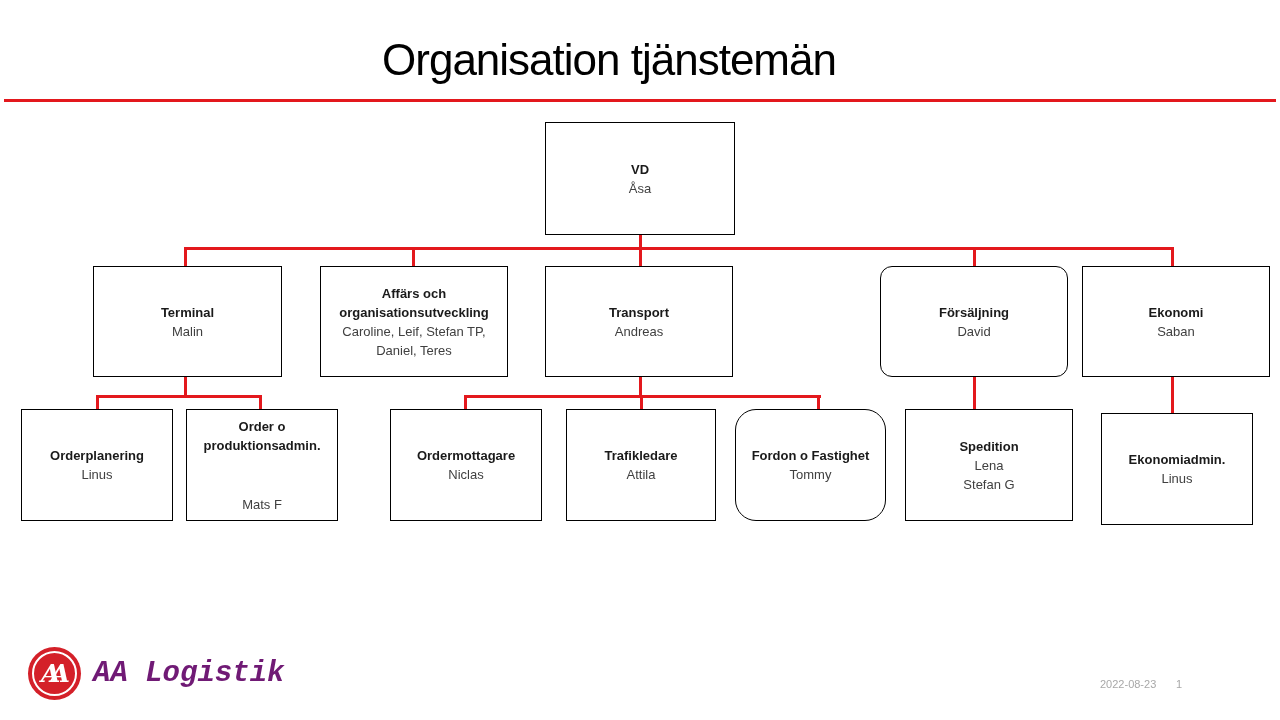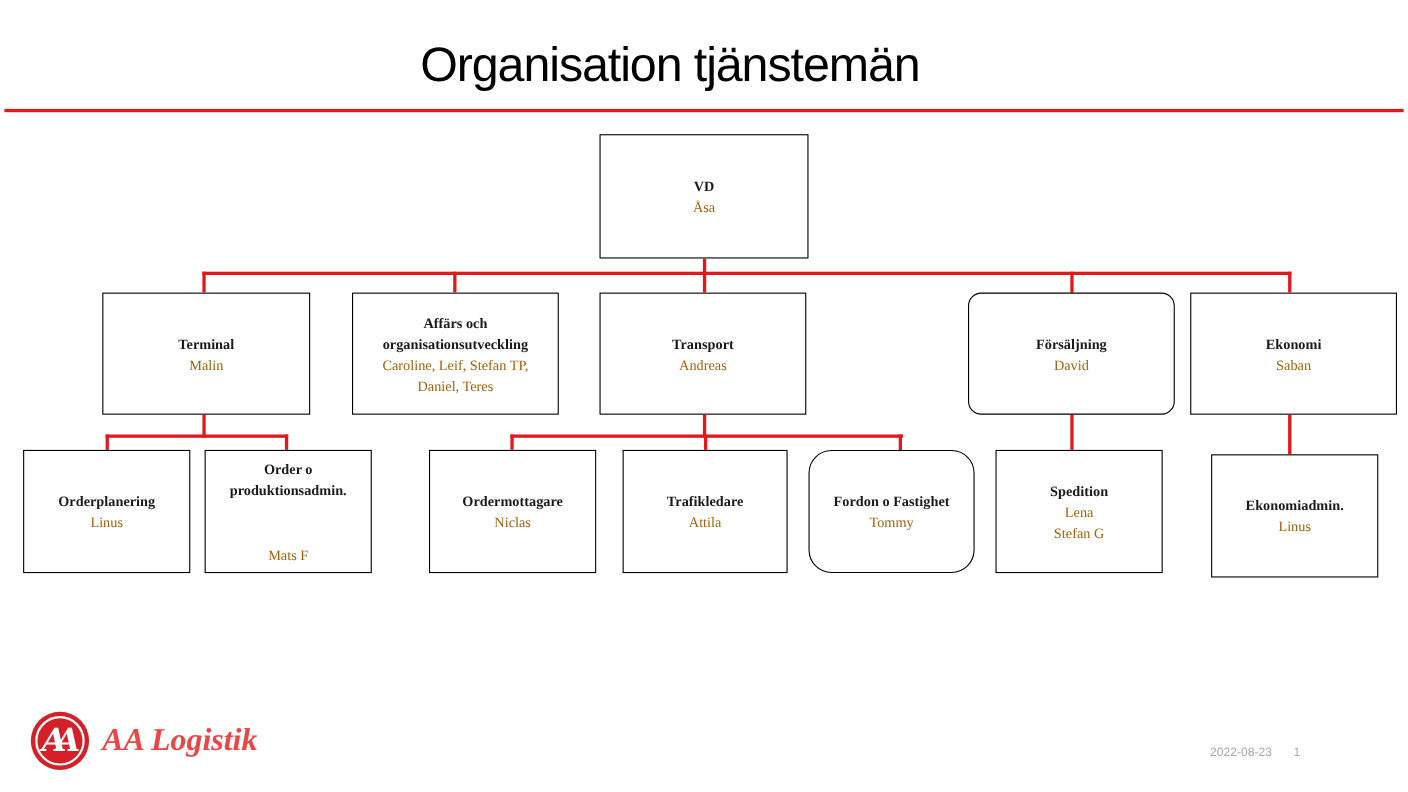--- a/index.html
+++ b/index.html
@@ -5,37 +5,37 @@
   html,body{margin:0;padding:0;background:#fff;width:1280px;height:720px;overflow:hidden;
     font-family:"Liberation Sans",sans-serif;}
   .slide{position:absolute;inset:0;width:1280px;height:720px;background:#ffffff;}
 
   .page-title{position:absolute;top:36px;left:-31px;width:1280px;text-align:center;
     font-size:44px;letter-spacing:-1px;color:#000;font-weight:400;line-height:48px;}
   .title-rule{position:absolute;top:99px;left:4px;width:1272px;height:2.5px;background:#e3181d;}
 
   .node{position:absolute;box-sizing:border-box;background:#fff;border:1.5px solid #000;
     display:flex;flex-direction:column;justify-content:center;align-items:center;
-    text-align:center;font-size:13px;line-height:19px;color:#1a1a1a;padding:0 4px;font-family:Liberation Serif, serif;}
+    text-align:center;font-size:13px;line-height:19px;color:#1a1a1a;padding:0 4px;}
   .node-title{font-weight:700;}
-  .node-name{font-weight:400;color:#a16207;}
+  .node-name{font-weight:400;color:#404040;}
 
   .hline,.vline{position:absolute;background:#e3181d;}
   .hline{height:3px;}
   .vline{width:3px;}
 
   .logo{position:absolute;left:28px;top:647px;display:flex;align-items:center;}
   .logo-circle{width:53px;height:53px;border-radius:50%;background:#d42029;
     display:flex;align-items:center;justify-content:center;}
   .logo-inner{width:45px;height:45px;border-radius:50%;border:2px solid #fff;background:#d42029;
     box-sizing:border-box;display:flex;align-items:center;justify-content:center;}
   .monogram{color:#fff;font-family:"DejaVu Serif",serif;font-weight:700;font-style:italic;
-    font-size:29px;letter-spacing:-10px;padding-right:8px;line-height:1;}
-  .logo-text{margin-left:12px;font-family:Liberation Serif, serif;font-style:italic;
-    font-weight:600;font-size:29px;color:#ef4444;letter-spacing:0;}
+    font-size:25px;letter-spacing:-10px;padding-right:8px;line-height:1;}
+  .logo-text{margin-left:12px;font-family:Liberation Mono, monospace;font-style:italic;
+    font-weight:600;font-size:29px;color:#701a75;letter-spacing:0;}
 
   .footer-date{position:absolute;left:1100px;top:678px;font-size:11px;color:#a8a8a8;}
   .footer-page{position:absolute;left:1176px;top:678px;font-size:11px;color:#a8a8a8;}
 </style>
 </head>
 <body>
 
 <div class="slide">
 
   <div class="page-title">Organisation tjänstemän</div>
@@ -112,21 +112,21 @@
   <div class="node" style="left:566px;top:409px;width:150px;height:112px;">
     <div class="node-title">Trafikledare</div>
     <div class="node-name">Attila</div>
   </div>
 
   <div class="node" style="left:735px;top:409px;width:151px;height:112px;border-radius:21px;">
     <div class="node-title">Fordon o Fastighet</div>
     <div class="node-name">Tommy</div>
   </div>
 
-  <div class="node" style="left:905px;top:409px;width:152px;height:112px;">
+  <div class="node" style="left:905px;top:409px;width:168px;height:112px;">
     <div class="node-title">Spedition</div>
     <div class="node-name">Lena</div>
     <div class="node-name">Stefan G</div>
   </div>
 
   <div class="node" style="left:1101px;top:413px;width:152px;height:112px;">
     <div class="node-title">Ekonomiadmin.</div>
     <div class="node-name">Linus</div>
   </div>
 

